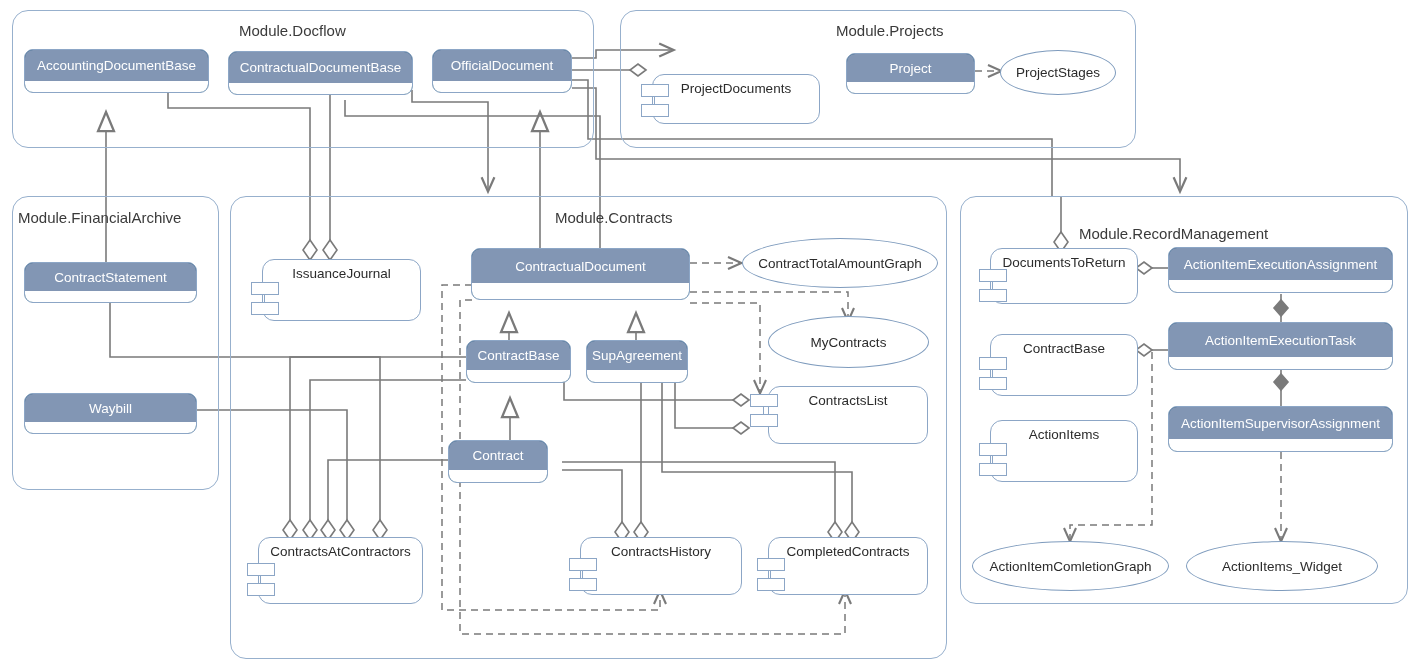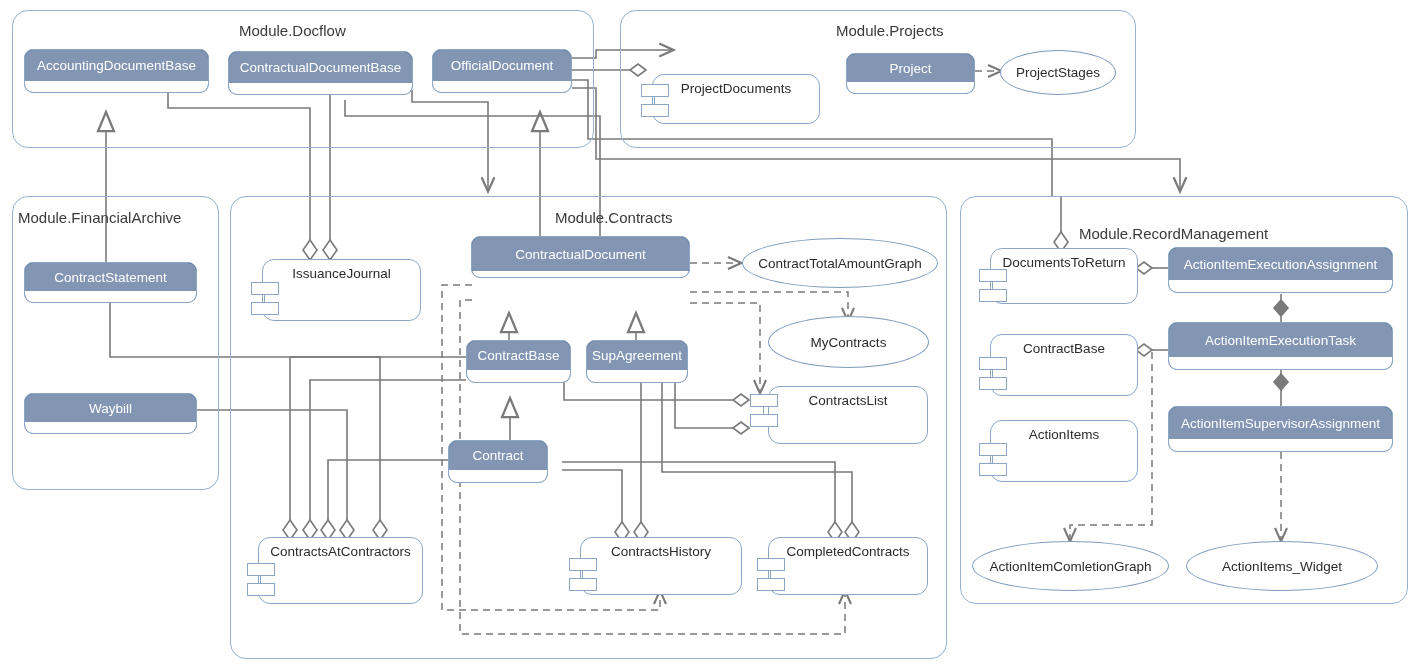--- a/index.html
+++ b/index.html
@@ -179,21 +179,21 @@
   <div class="cls" style="left:24px;top:262px;width:173px;height:41px;text-align:center;">
     <div class="hdr" style="height:28px;">ContractStatement</div>
     <div class="body" style="height:13px;"></div>
   </div>
 
   <div class="cls" style="left:24px;top:393px;width:173px;height:41px;">
     <div class="hdr" style="height:28px;">Waybill</div>
     <div class="body" style="height:13px;"></div>
   </div>
 
-  <div class="cls" style="left:471px;top:236px;width:219px;height:42px;">
+  <div class="cls" style="left:471px;top:248px;width:219px;height:52px;">
     <div class="hdr" style="height:34px;">ContractualDocument</div>
     <div class="body" style="height:18px;"></div>
   </div>
 
   <div class="cls" style="left:466px;top:340px;width:105px;height:43px;">
     <div class="hdr" style="height:29px;">ContractBase</div>
     <div class="body" style="height:14px;"></div>
   </div>
 
   <div class="cls" style="left:586px;top:340px;width:102px;height:43px;">

